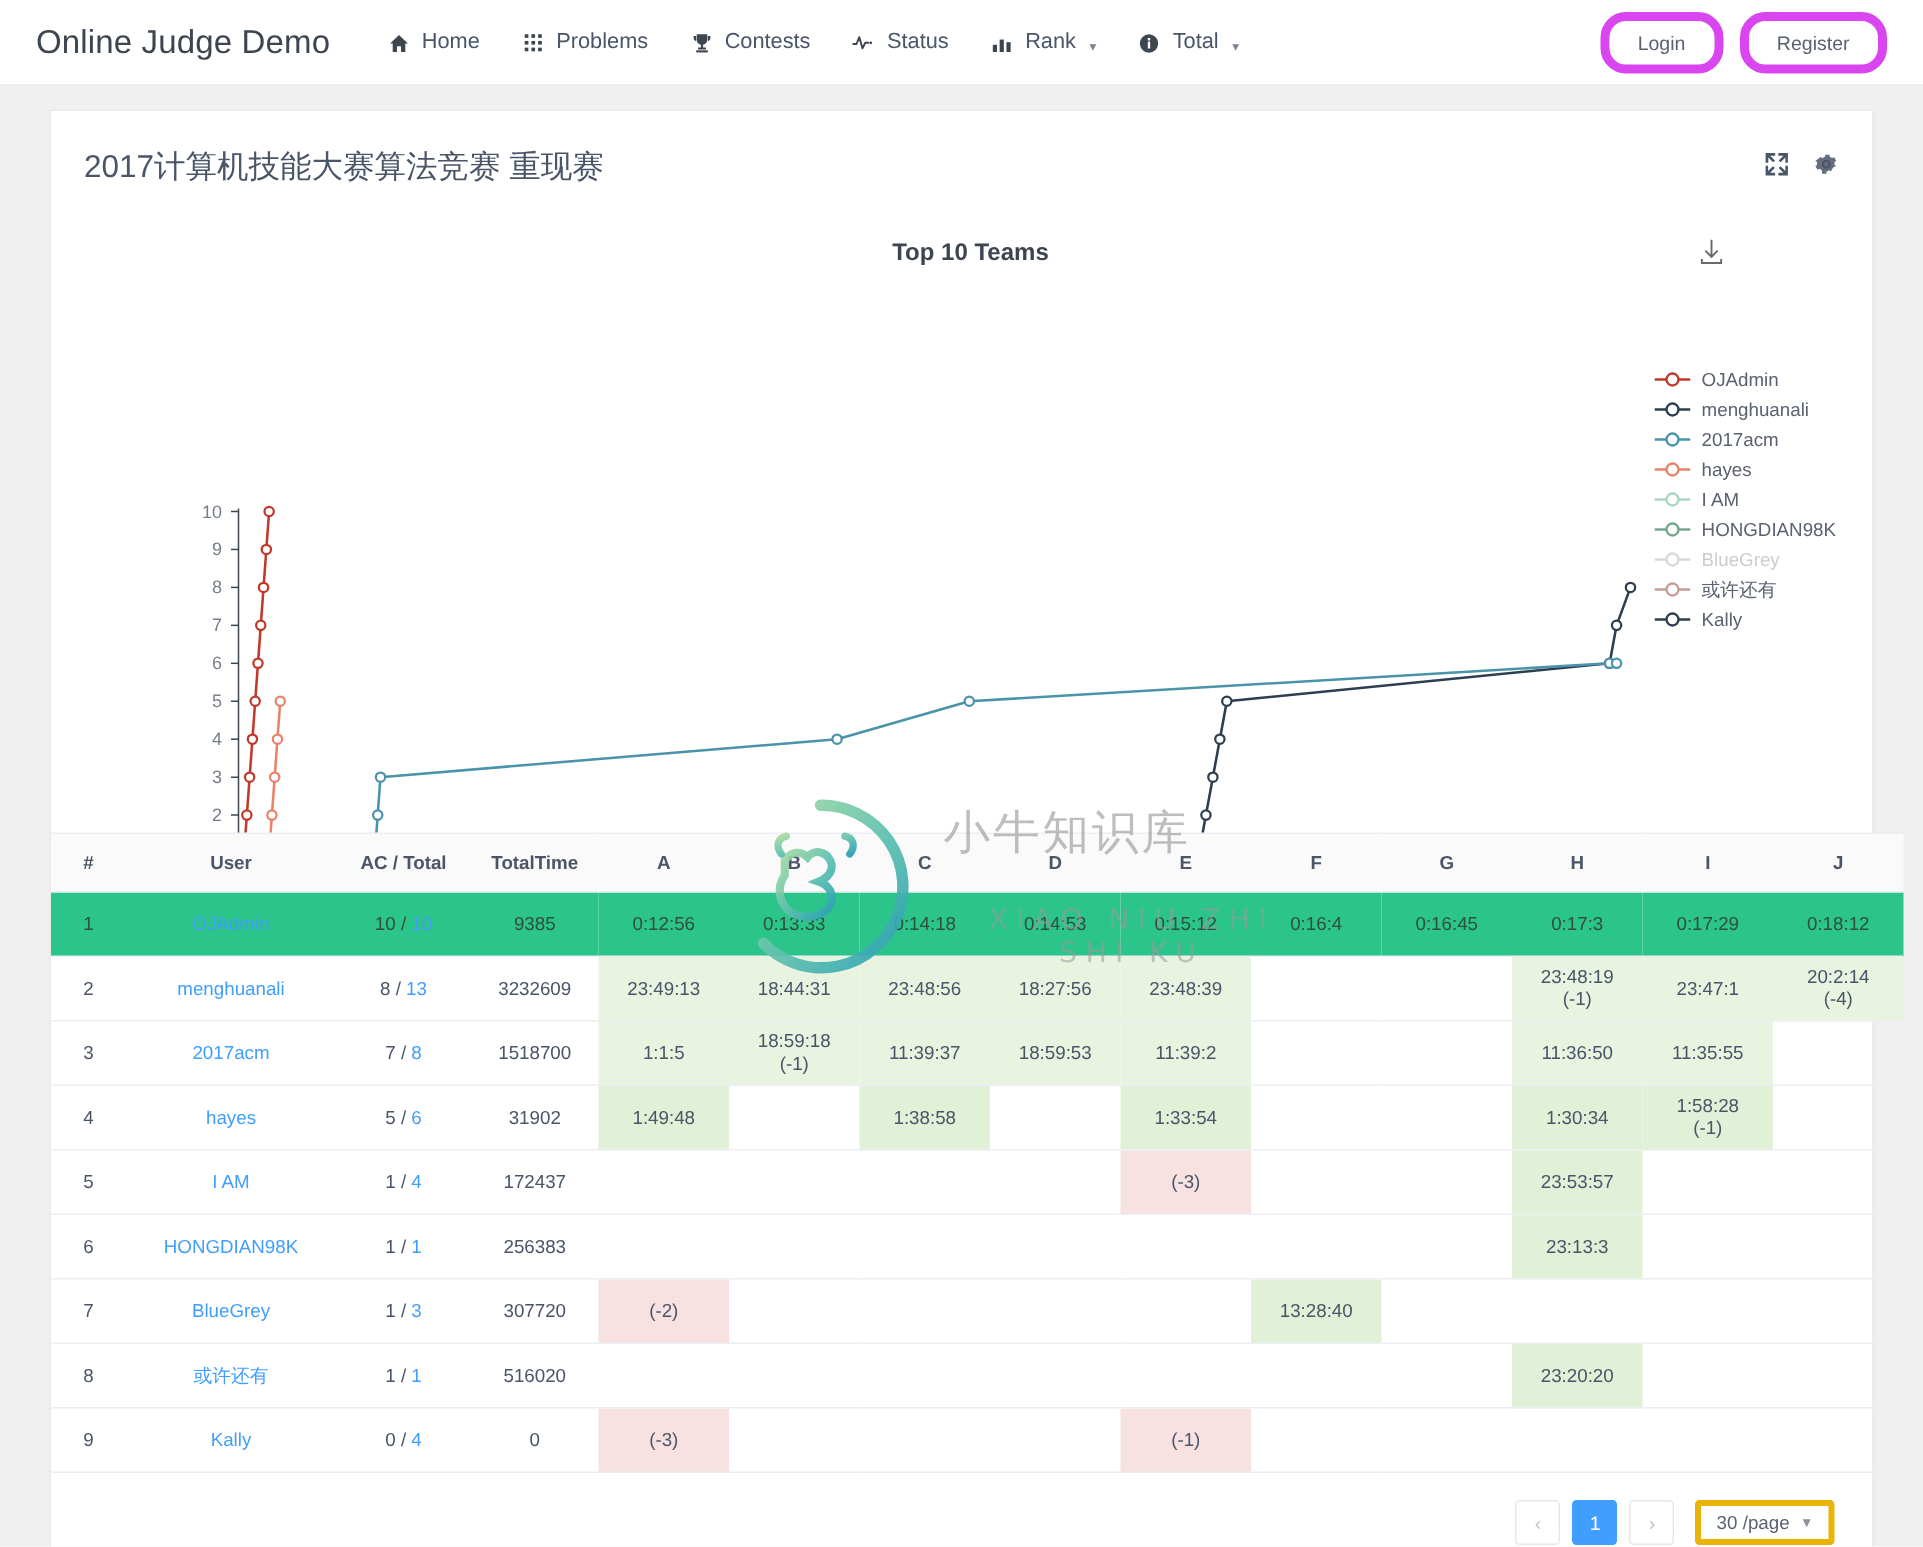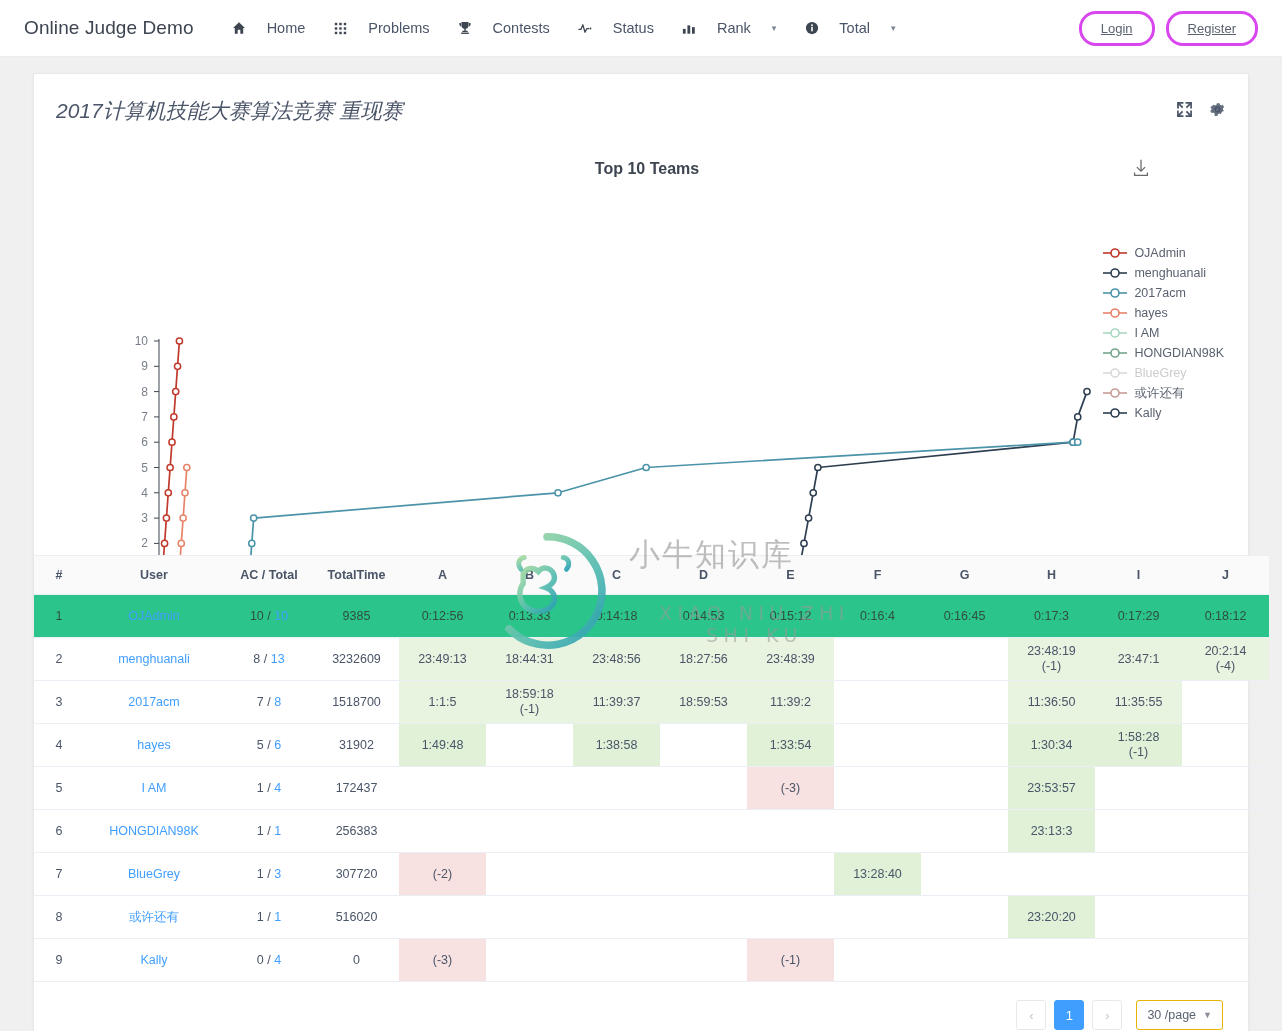--- a/index.html
+++ b/index.html
@@ -15,51 +15,49 @@
 
   
   .navbar{
     height:57px; background:#ffffff;
     display:flex; align-items:center;
     padding:0 24px;
     border-bottom:1px solid #ececec;
     position:relative;
   }
   .brand{
-    font-size:19px; color:#3d4551; font-weight:400;
+    font-size:22px; color:#3d4551; font-weight:400;
     margin-right:38px; white-space:nowrap; letter-spacing:.1px;
   }
   .navlinks{ display:flex; align-items:center; gap:28px; }
   .navitem{
-    display:flex; align-items:center; gap:20px;
+    display:flex; align-items:flex-end; gap:8px;
     font-size:14.5px; color:#4a5568; cursor:pointer;
     white-space:nowrap;
   }
   .navitem .ico{ display:flex; align-items:center; justify-content:center; width:15px; height:15px; color:#3d4551; }
   .navitem .caret{ font-size:9px; color:#7a838f; margin-left:1px; }
   .auth{ position:absolute; right:24px; display:flex; gap:11px; }
   .authbtn{
-    border:3px solid #d946ef; background:#fff; border-radius:17px;
+    border:6px solid #d946ef; background:#fff; border-radius:17px;
     padding:7px 19px; font-size:13px; color:#5a6270; cursor:pointer;
     font-family:"Liberation Sans", sans-serif;
-    text-decoration:underline;
   }
 
   
   .page{ padding:16px 33px 0 33px; }
   .card{
     background:#fff; border:1px solid #e9e9e9;
     box-shadow:0 1px 3px rgba(0,0,0,.05);
     position:relative;
   }
   .card-head{
     display:flex; align-items:flex-end;
     padding:23px 22px 10px 22px;
     position:relative;
-    font-style:italic;
   }
   .card-title{ font-size:21px; color:#4a5568; font-weight:400; }
   .card-tools{ position:absolute; right:22px; top:26px; display:flex; gap:15px; align-items:center; }
   .tool{ cursor:pointer; width:18px; height:18px; display:flex; align-items:center; justify-content:center; }
 
   
   .chart-wrap{ position:relative; height:420px; }
   .chart-title{
     position:absolute; left:12px; right:0; top:25px; text-align:center;
     font-size:16px; font-weight:bold; color:#3d4551;
@@ -115,21 +113,21 @@
     gap:8px; padding:18px 25px 17px 0;
   }
   .pgbtn{
     min-width:30px; height:30px; border-radius:3px; background:#fff;
     border:1px solid #e8e8e8; display:flex; align-items:center; justify-content:center;
     font-size:13px; color:#c0c4cc; cursor:pointer;
   }
   .pgbtn.num{ color:#5a6270; }
   .pgbtn.active{ background:#409eff; border-color:#409eff; color:#fff; }
   .perpage{
-    height:30px; border:1px solid #eab308; border-radius:3px; background:#fff;
+    height:30px; border:4px solid #eab308; border-radius:3px; background:#fff;
     display:flex; align-items:center; gap:7px; padding:0 10px;
     font-size:12.5px; color:#5a6270; cursor:pointer; margin-left:6px;
   }
   .perpage .tri{ font-size:9px; color:#8a8f99; }
 </style>
 </head>
 <body>
 
 <div class="navbar">
   <div class="brand">Online Judge Demo</div>

